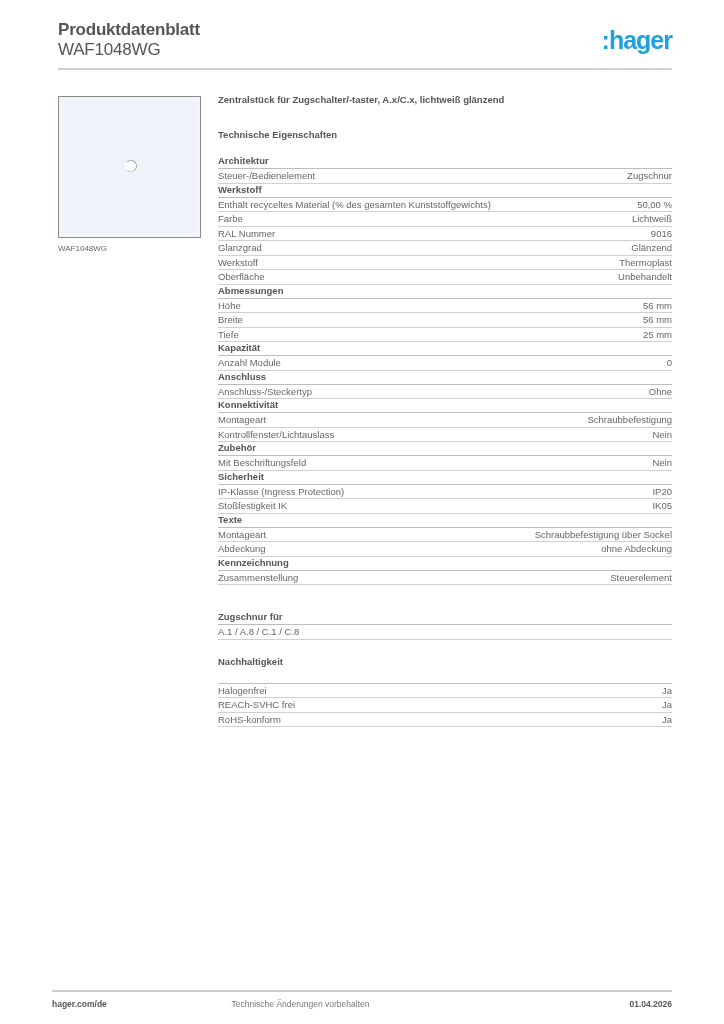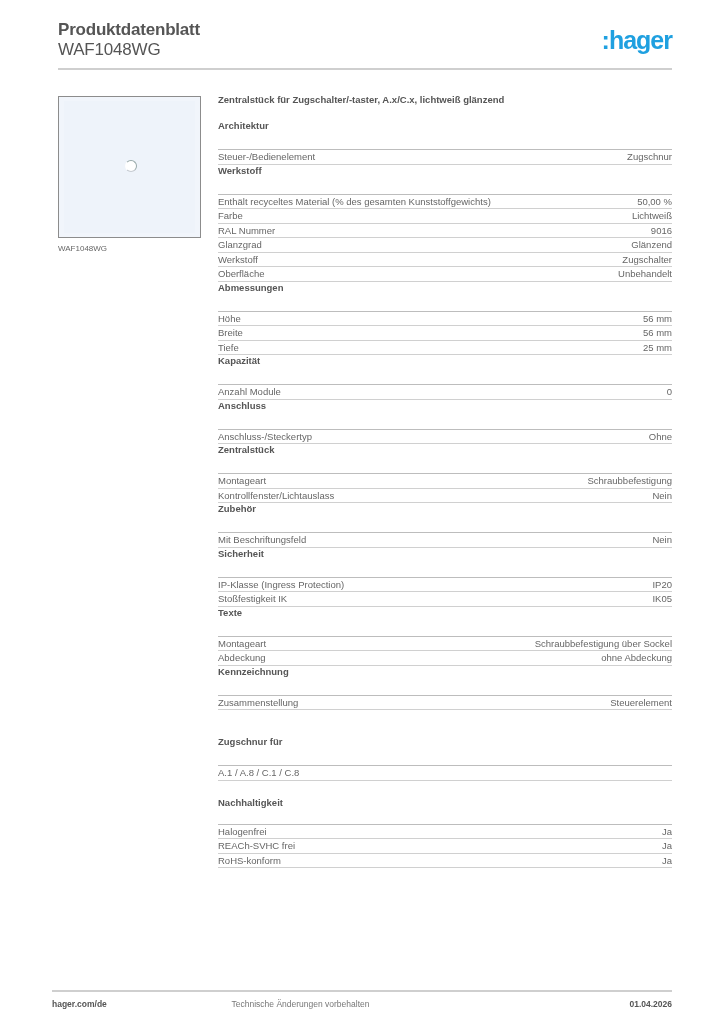--- a/index.html
+++ b/index.html
@@ -14,21 +14,21 @@
   .product-image .inner { position:absolute; left:5px; top:4px; right:5px; bottom:4px; background:#eef3fa; }
   .product-image .hole { position:absolute; left:66px; top:63px; width:10px; height:10px; border-radius:50%; border:1.5px solid #9aa; border-left-color:transparent; border-bottom-color:#c7ccd2; background:#fff; }
   .image-caption { position:absolute; left:58px; top:244px; font-size:8px; color:#666; }
 
   .content { position:absolute; left:218px; top:94px; width:454px; }
   .desc { font-size:9.5px; font-weight:bold; color:#555; line-height:12px; }
   .tech-title { font-size:9.5px; font-weight:bold; color:#555; margin-top:23px; line-height:12px; }
   .section { }
   .section.first { margin-top:14px; }
   .section.gap { margin-top:26px; }
-  .sec-head { font-size:9.5px; font-weight:bold; color:#555; line-height:12px; padding-bottom:17px; border-bottom:1.5px solid #bdbdbd; }
+  .sec-head { font-size:9.5px; font-weight:bold; color:#555; line-height:12px; padding-bottom:1px; border-bottom:1.5px solid #bdbdbd; }
   .row { display:flex; justify-content:space-between; font-size:9.5px; color:#666; line-height:13px; border-bottom:1.5px solid #d0d0d0; height:13.5px; }
   .row .k { white-space:nowrap; }
   .row .v { white-space:nowrap; text-align:right; }
   .sec-head.nach { border-bottom:1.5px solid #bdbdbd; padding-bottom:15px; }
 
   .hr-bottom { position:absolute; left:52px; top:990px; width:620px; height:1.5px; background:#cfcfcf; }
   .footer-left { position:absolute; left:52px; top:999px; font-size:8.5px; font-weight:bold; color:#555; }
   .footer-center { position:absolute; left:0; width:601px; top:999px; text-align:center; font-size:8.5px; color:#777; }
   .footer-right { position:absolute; right:52px; top:999px; font-size:8.5px; font-weight:bold; color:#555; }
 </style>
@@ -43,20 +43,21 @@
 <div class="hr-top"></div>
 
 <div class="product-image">
   <div class="inner"></div>
   <div class="hole"></div>
 </div>
 <div class="image-caption">WAF1048WG</div>
 
 <div class="content">
   <div class="desc">Zentralstück für Zugschalter/-taster, A.x/C.x, lichtweiß glänzend</div>
+  <div class="tech-title">Technische Eigenschaften</div>
 
   <div id="sections">
       <div class="section first">
         <div class="sec-head">Architektur</div>
         <div class="row">
           <span class="k">Steuer-/Bedienelement</span>
           <span class="v">Zugschnur</span>
         </div>
       </div>
       <div class="section">
@@ -72,21 +73,21 @@
         <div class="row">
           <span class="k">RAL Nummer</span>
           <span class="v">9016</span>
         </div>
         <div class="row">
           <span class="k">Glanzgrad</span>
           <span class="v">Glänzend</span>
         </div>
         <div class="row">
           <span class="k">Werkstoff</span>
-          <span class="v">Zugschalter</span>
+          <span class="v">Thermoplast</span>
         </div>
         <div class="row">
           <span class="k">Oberfläche</span>
           <span class="v">Unbehandelt</span>
         </div>
       </div>
       <div class="section">
         <div class="sec-head">Abmessungen</div>
         <div class="row">
           <span class="k">Höhe</span>
@@ -109,21 +110,21 @@
         </div>
       </div>
       <div class="section">
         <div class="sec-head">Anschluss</div>
         <div class="row">
           <span class="k">Anschluss-/Steckertyp</span>
           <span class="v">Ohne</span>
         </div>
       </div>
       <div class="section">
-        <div class="sec-head">Zentralstück</div>
+        <div class="sec-head">Konnektivität</div>
         <div class="row">
           <span class="k">Montageart</span>
           <span class="v">Schraubbefestigung</span>
         </div>
       </div>
       <div class="section">
         <div class="row">
           <span class="k">Kontrollfenster/Lichtauslass</span>
           <span class="v">Nein</span>
         </div>

